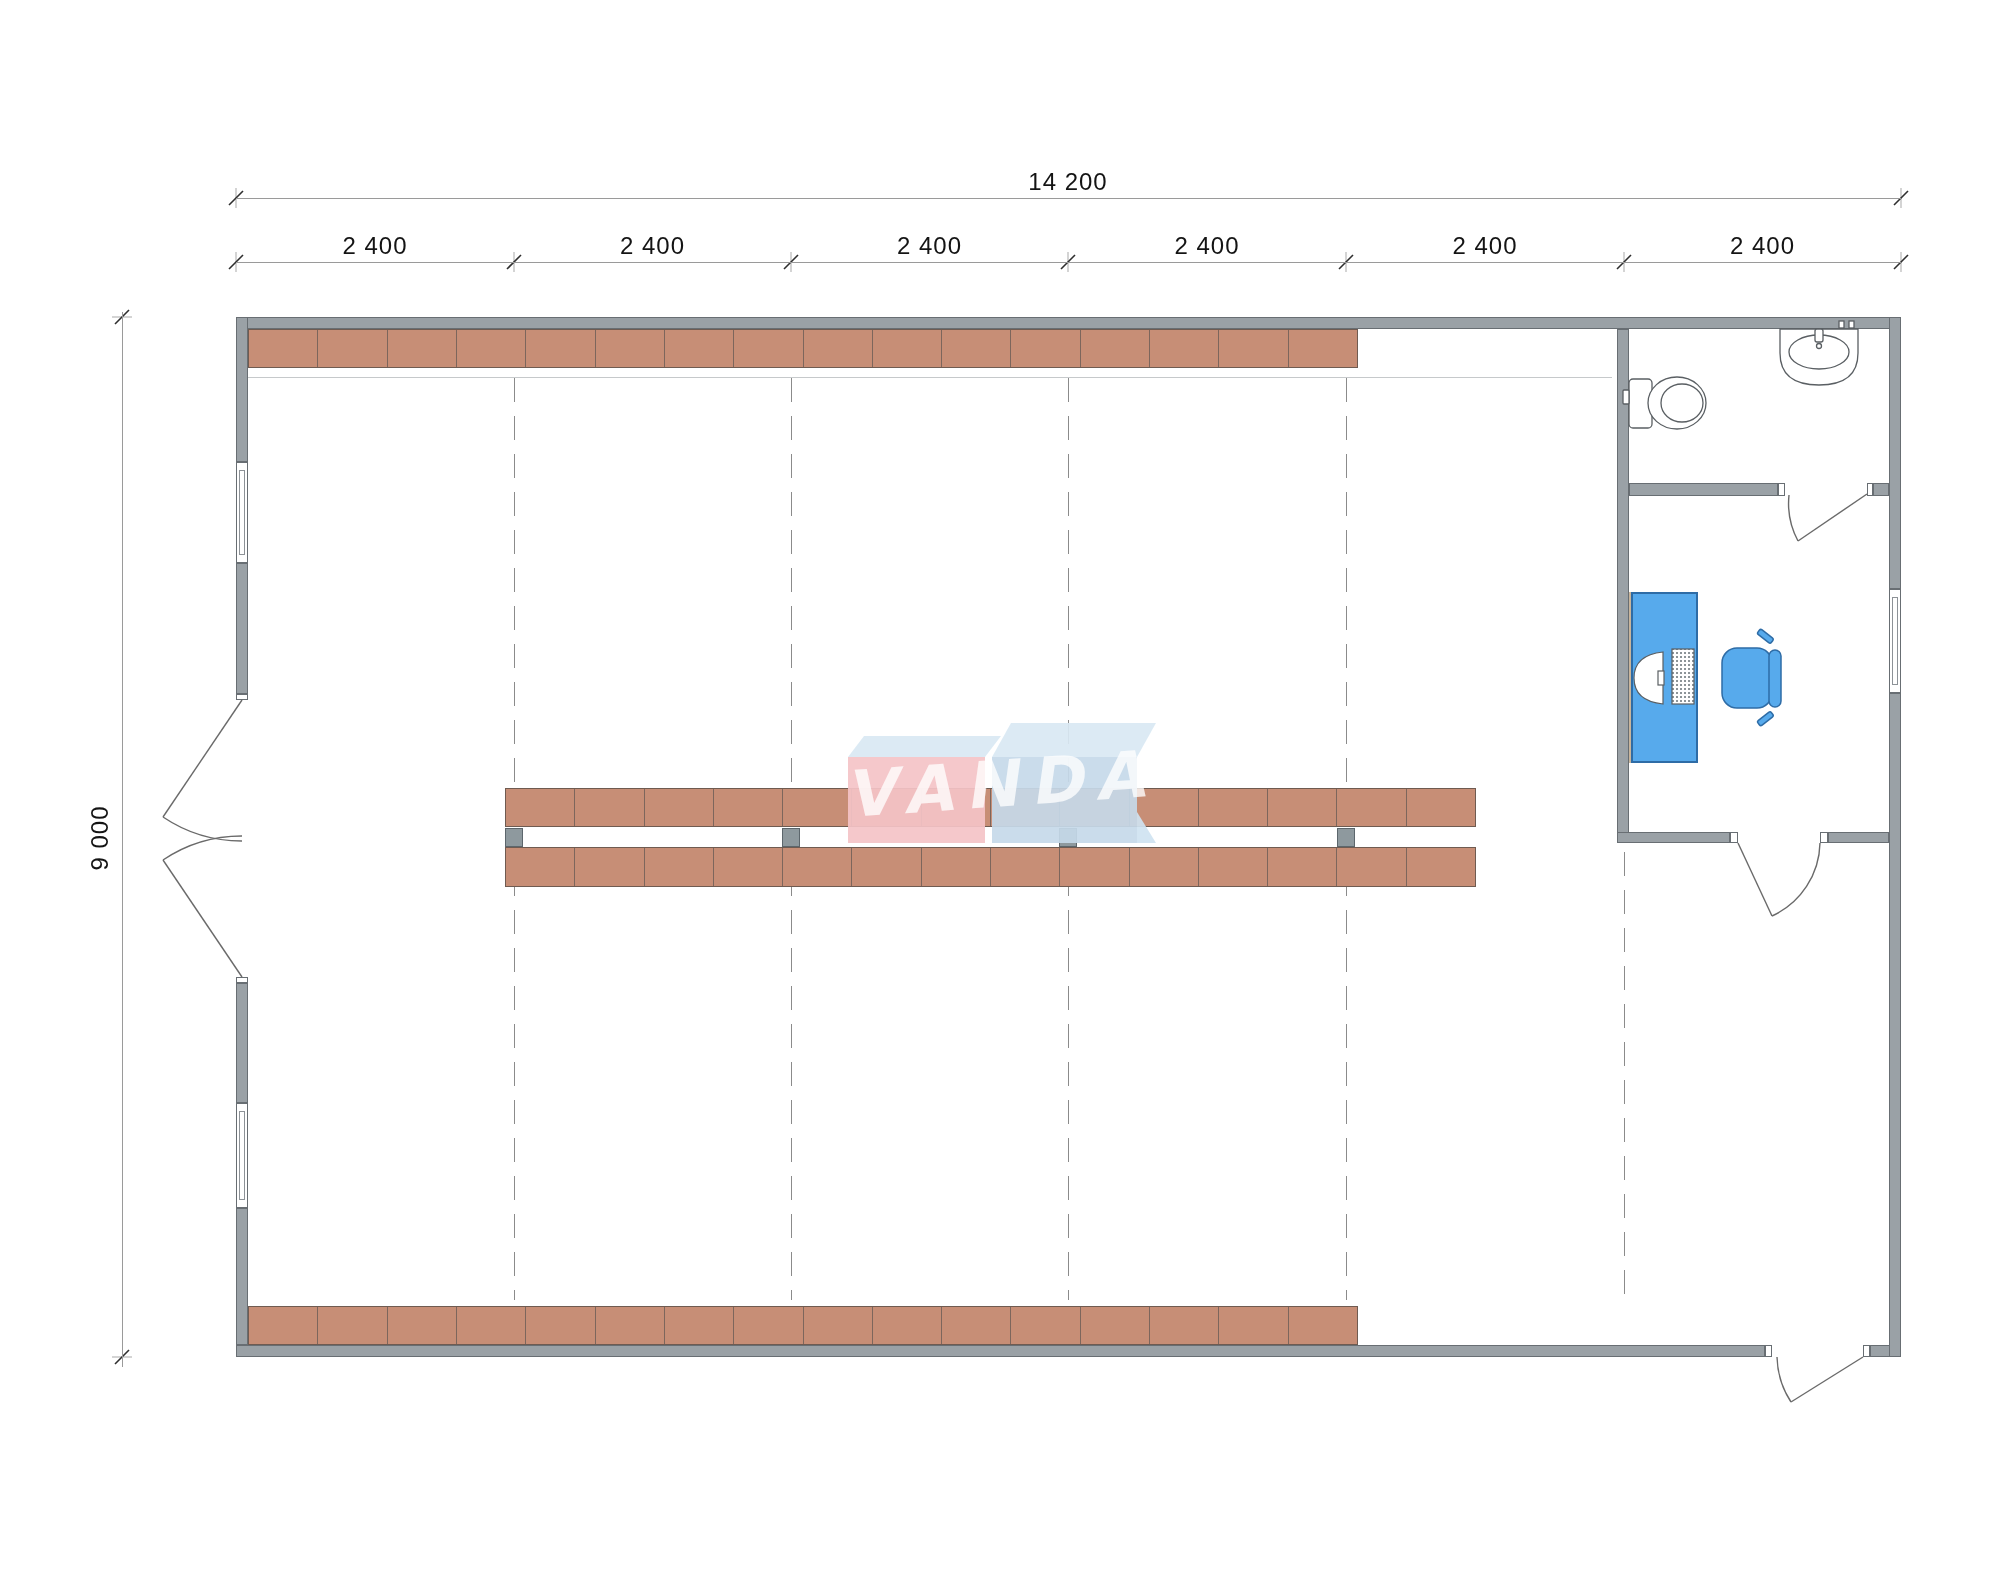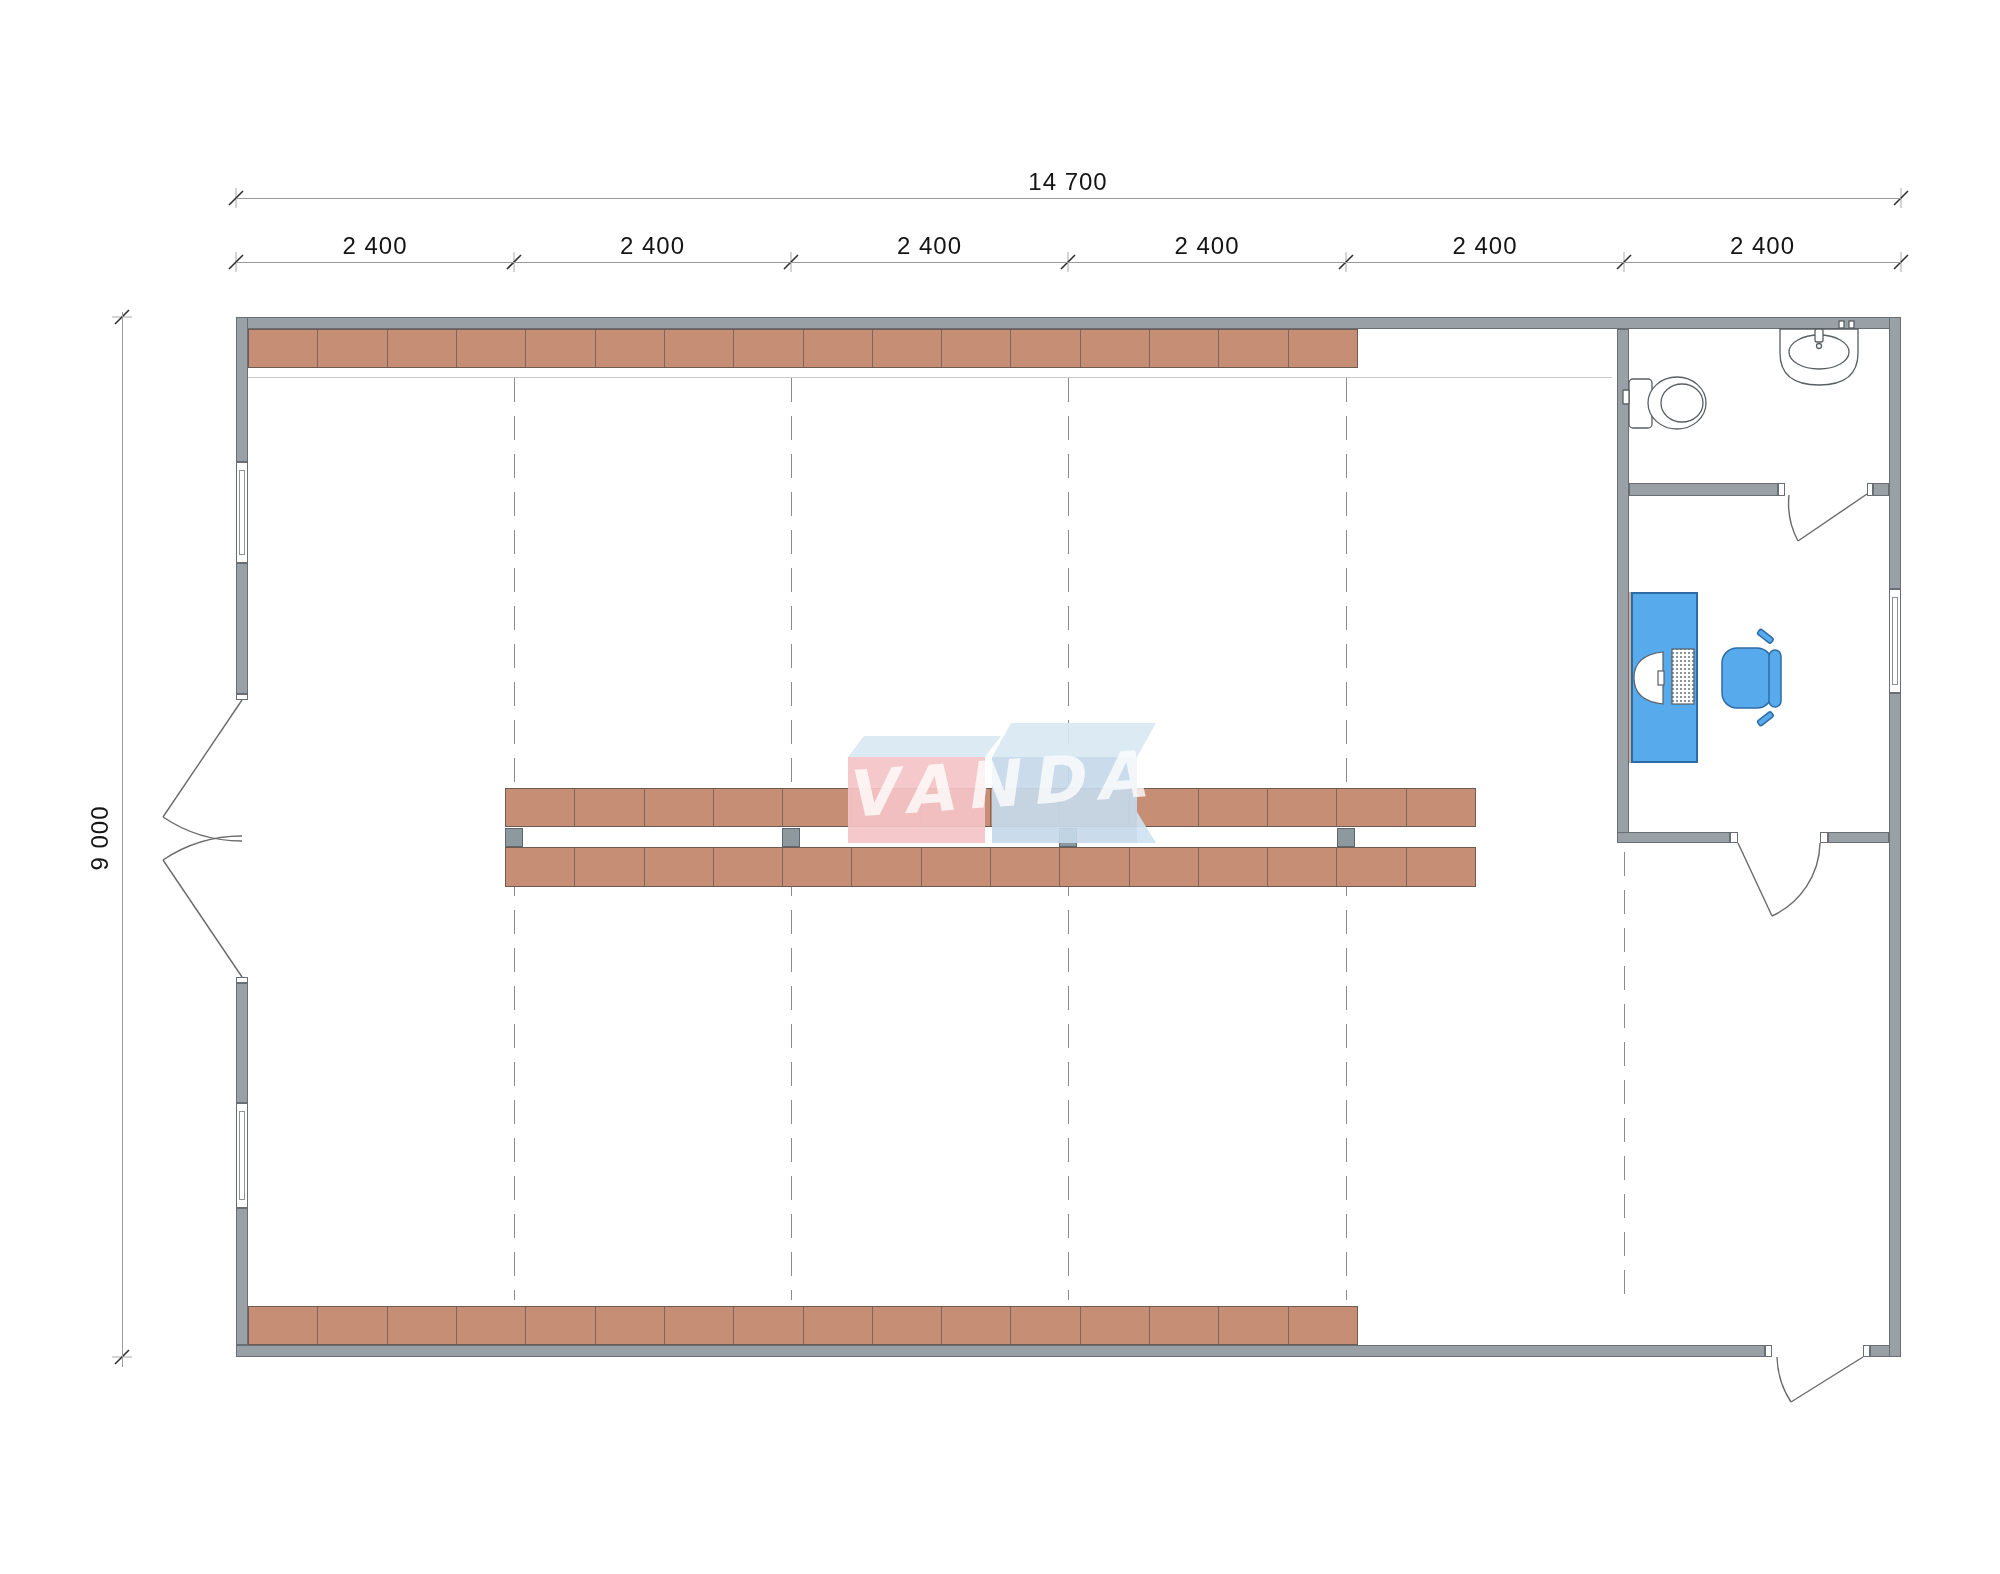--- a/index.html
+++ b/index.html
@@ -256,21 +256,21 @@
         <polygon points="1137,812 1156,843 1137,843" fill="#cfe3f1"></polygon>
       </g>
     </svg>
     <div id="wm-text">VANDA</div>
   </div>
 
   <div class="dimline" style="left:236px;top:198px;width:1665px;height:1px;"></div>
   <div class="dimline" style="left:236px;top:262px;width:1665px;height:1px;"></div>
   <div class="dimline" style="left:122px;top:312px;width:1px;height:1055px;"></div>
 
-  <div class="dim-label" style="left:1068px;top:168px;">14 700</div>
+  <div class="dim-label" style="left:1068px;top:168px;">14 200</div>
   <div class="dim-label vertical" style="left:100px;top:838px;">9 000</div>
   <div id="bay-labels">
       <div class="dim-label" style="left: 375px; top: 232px;">2 400</div>
       <div class="dim-label" style="left: 652.5px; top: 232px;">2 400</div>
       <div class="dim-label" style="left: 929.5px; top: 232px;">2 400</div>
       <div class="dim-label" style="left: 1207px; top: 232px;">2 400</div>
       <div class="dim-label" style="left: 1485px; top: 232px;">2 400</div>
       <div class="dim-label" style="left: 1762.5px; top: 232px;">2 400</div>
     </div>
 

